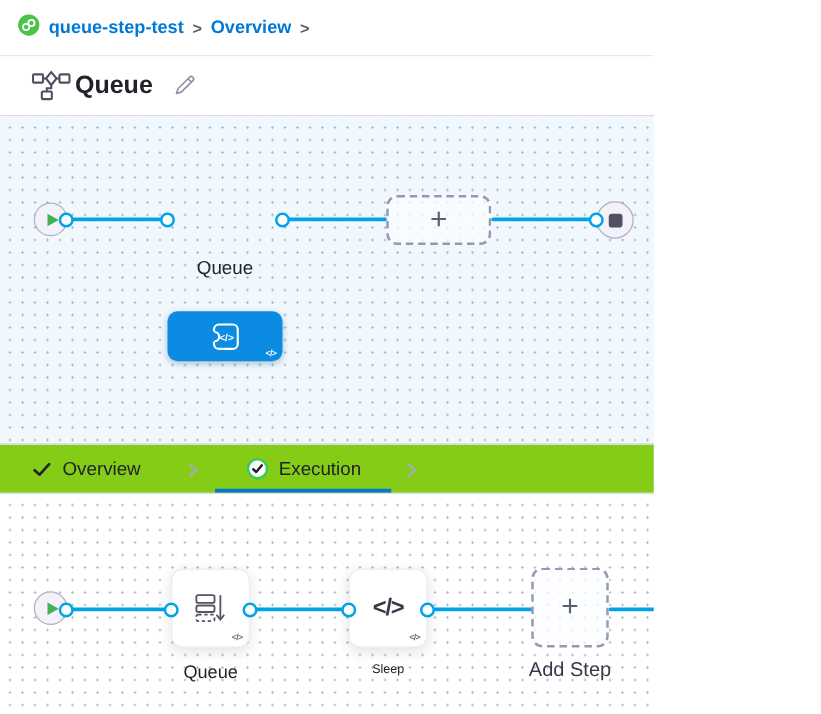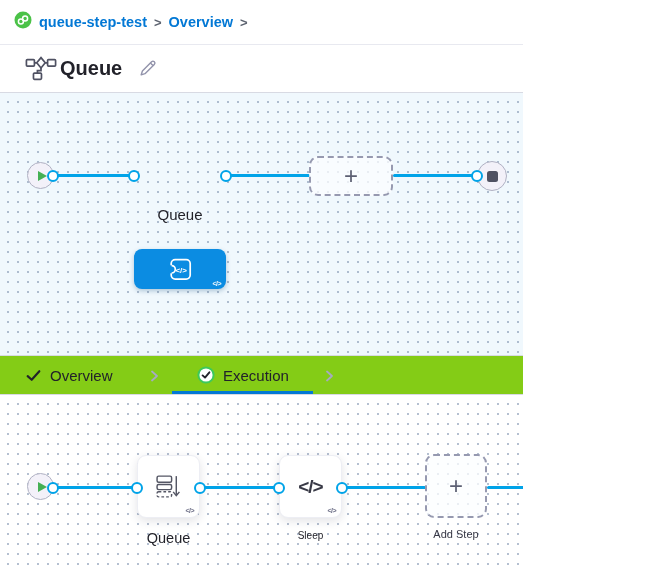--- a/index.html
+++ b/index.html
@@ -210,21 +210,21 @@
 
     <div class="step-card" style="left:279px; top:60px;">
       <span class="code-glyph">&lt;/&gt;</span>
       <span class="card-yaml-badge">&lt;/&gt;</span>
     </div>
     <div class="node-label" style="left:279px; top:135px; width:63px; font-size:10px;">Sleep</div>
 
     <div class="dashed-node" style="left:425px; top:59px; width:62px; height:64px;">
       <span class="plus-glyph">+</span>
     </div>
-    <div class="node-label add-label" style="left:404px; top:133px; width:104px; font-size:11px;">Add Step</div>
+    <div class="node-label add-label" style="left:404px; top:133px; width:104px; font-size:16px;">Add Step</div>
 
     <div class="round-node" style="left:568px; top:77px; width:30px; height:30px;">
       <div class="stop-sq"></div>
     </div>
 
     <div class="port" style="left:47px;  top:87px;"></div>
     <div class="port" style="left:131px; top:87px;"></div>
     <div class="port" style="left:194px; top:87px;"></div>
     <div class="port" style="left:273px; top:87px;"></div>
     <div class="port" style="left:336px; top:87px;"></div>

